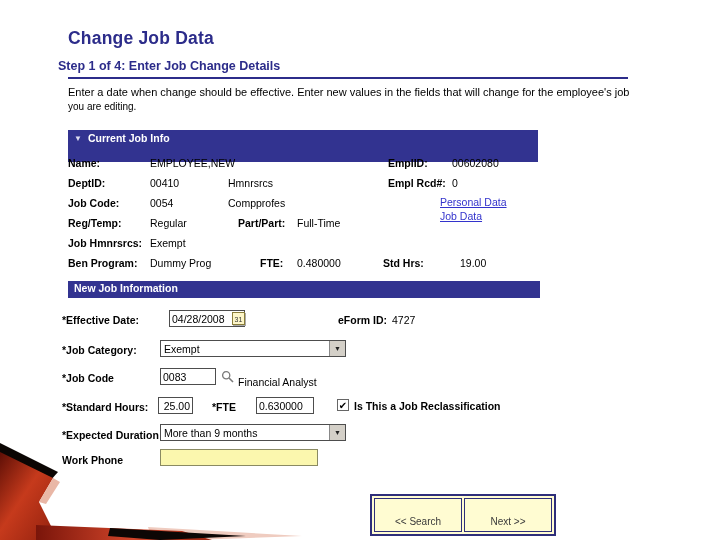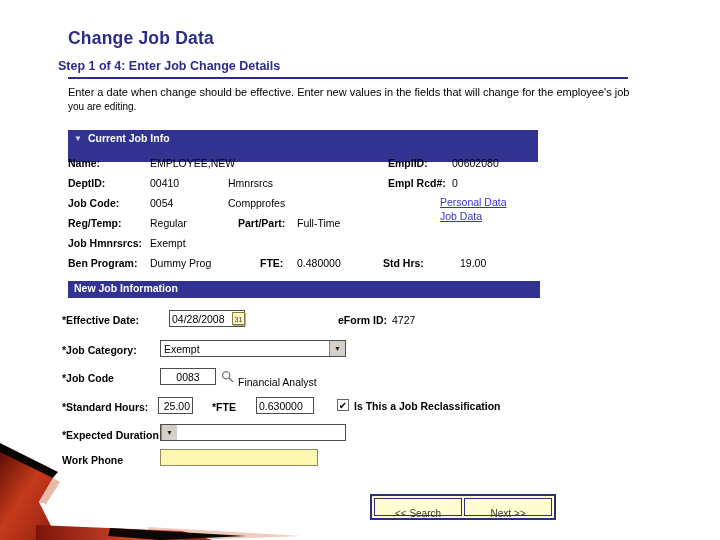--- a/index.html
+++ b/index.html
@@ -28,21 +28,21 @@
   .dropdown { border:1px solid #4d4d4d; background:#fff; height:17px; display:flex; align-items:stretch; box-sizing:border-box; cursor:pointer; }
   .dropdown .dtxt { flex:1; font-size:10.5px; padding:2px 0 0 3px; white-space:nowrap; overflow:hidden; }
   .dropdown .dbtn { width:15px; background:#d4d0c8; border-left:1px solid #888;
               display:flex; align-items:center; justify-content:center; font-size:7px; color:#222; }
   .checkbox { width:12px; height:12px; border:1px solid #666; background:#fff; font-size:10px;
               line-height:11px; text-align:center; color:#000; cursor:pointer; box-sizing:border-box; }
 
   #btn-row { left:370px; top:494px; border:2px solid var(--button-border,#2e2e7a);
              background:var(--button-face,#fffcd2); padding:2px; display:flex; gap:2px; }
   .ps-btn { width:88px; height:16px; background:var(--button-face,#fffcd2); border:1px solid var(--button-border,#2e2e7a);
-            font-family:"Liberation Sans",sans-serif; font-size:10px; color:#3a3a3a; line-height:13px; text-align:center; cursor:pointer; padding:8px; }
+            font-family:"Liberation Sans",sans-serif; font-size:10px; color:#3a3a3a; line-height:13px; text-align:center; cursor:pointer; padding:16px; }
 
   #decor { left:0; bottom:0; width:310px; height:100px; pointer-events:none; }
 </style>
 </head>
 <body>
 
 <div class="abs" id="page-title">Change Job Data</div>
 <div class="abs" id="step-heading">Step 1 of 4: Enter Job Change Details</div>
 <div class="abs" id="step-rule"></div>
 <div class="abs" id="instr1">Enter a date when change should be effective. Enter new values in the fields that will change for the employee's job</div>
@@ -94,38 +94,39 @@
 <div class="abs lbl" style="left:338px;top:314px">eForm ID:</div>
 <div class="abs val" style="left:392px;top:314px">4727</div>
 
 <div class="abs lbl" style="left:62px;top:344px">*Job Category:</div>
 <div class="abs dropdown" style="left:160px;top:340px;width:186px">
   <span class="dtxt">Exempt</span>
   <span class="dbtn">▼</span>
 </div>
 
 <div class="abs lbl" style="left:62px;top:372px">*Job Code</div>
-<input class="abs ps" style="left: 160px; top: 368px; width: 56px; text-align: center;" value="0083">
+<input class="abs ps" style="left: 160px; top: 368px; width: 56px;" value="0083">
 <svg class="abs" style="left:221px;top:370px" width="13" height="13" viewBox="0 0 13 13">
   <circle cx="5.2" cy="5.2" r="3.6" fill="none" stroke="#7a7a7a" stroke-width="1.3"></circle>
   <line x1="8" y1="8" x2="12" y2="12" stroke="#7a7a7a" stroke-width="1.6"></line>
 </svg>
 <div class="abs val" style="left:238px;top:376px">Financial Analyst</div>
 
 <div class="abs lbl" style="left:62px;top:401px">*Standard Hours:</div>
 <input class="abs ps" style="left: 158px; top: 397px; width: 35px; text-align: right;" value="25.00">
 <div class="abs lbl" style="left:212px;top:401px">*FTE</div>
 <input class="abs ps" style="left: 256px; top: 397px; width: 58px;" value="0.630000">
 <div class="abs checkbox" style="left:337px;top:399px">
   <span>✔</span>
 </div>
 <div class="abs lbl" style="left:354px;top:400px">Is This a Job Reclassification</div>
 
 <div class="abs lbl" style="left:62px;top:429px">*Expected Duration</div>
 <div class="abs dropdown" style="left:160px;top:424px;width:186px">
+  <span class="dtxt">More than 9 months</span>
   <span class="dbtn">▼</span>
 </div>
 
 <div class="abs lbl" style="left:62px;top:454px">Work Phone</div>
 <input class="abs ps" style="left: 160px; top: 449px; width: 158px; background: var(--input-yellow,#fbf7ae); border: 1px solid rgb(138, 138, 98);" value="">
 
 <div class="abs" id="btn-row">
   <button class="ps-btn">&lt;&lt; Search</button>
   <button class="ps-btn">Next &gt;&gt;</button>
 </div>

